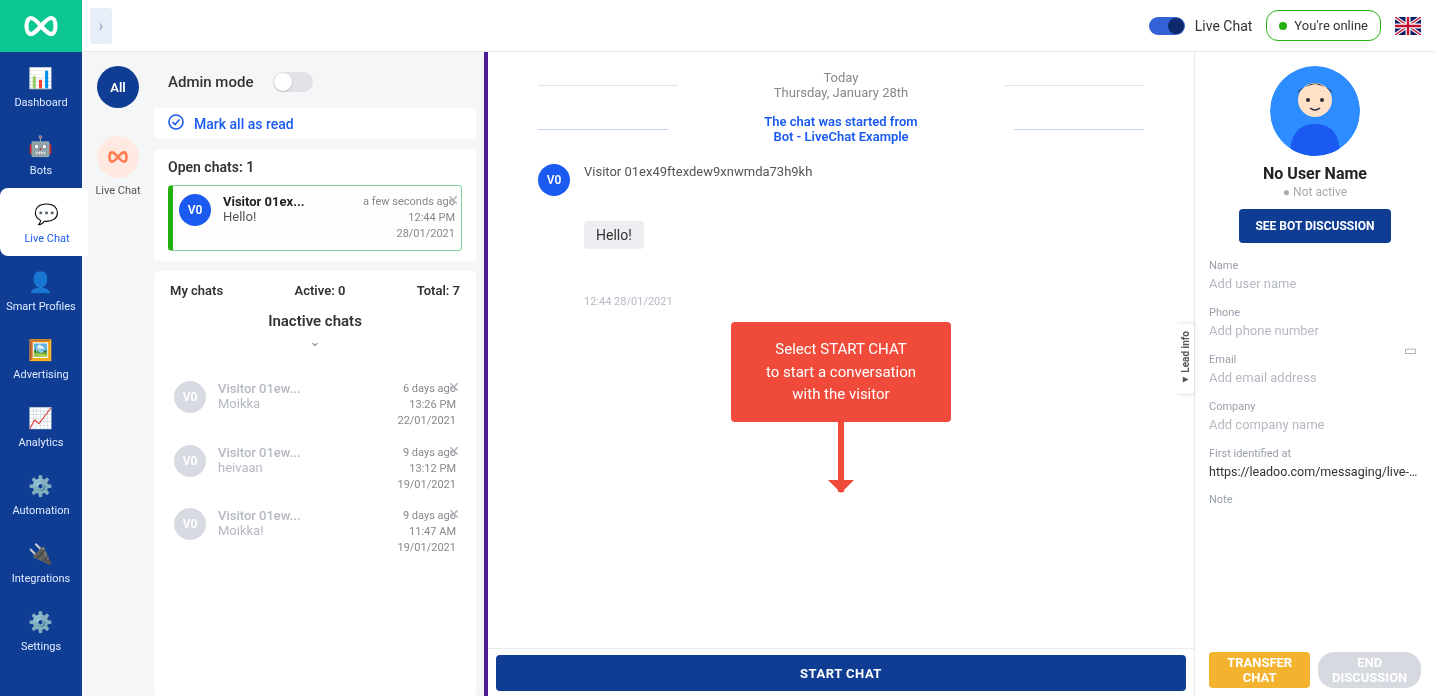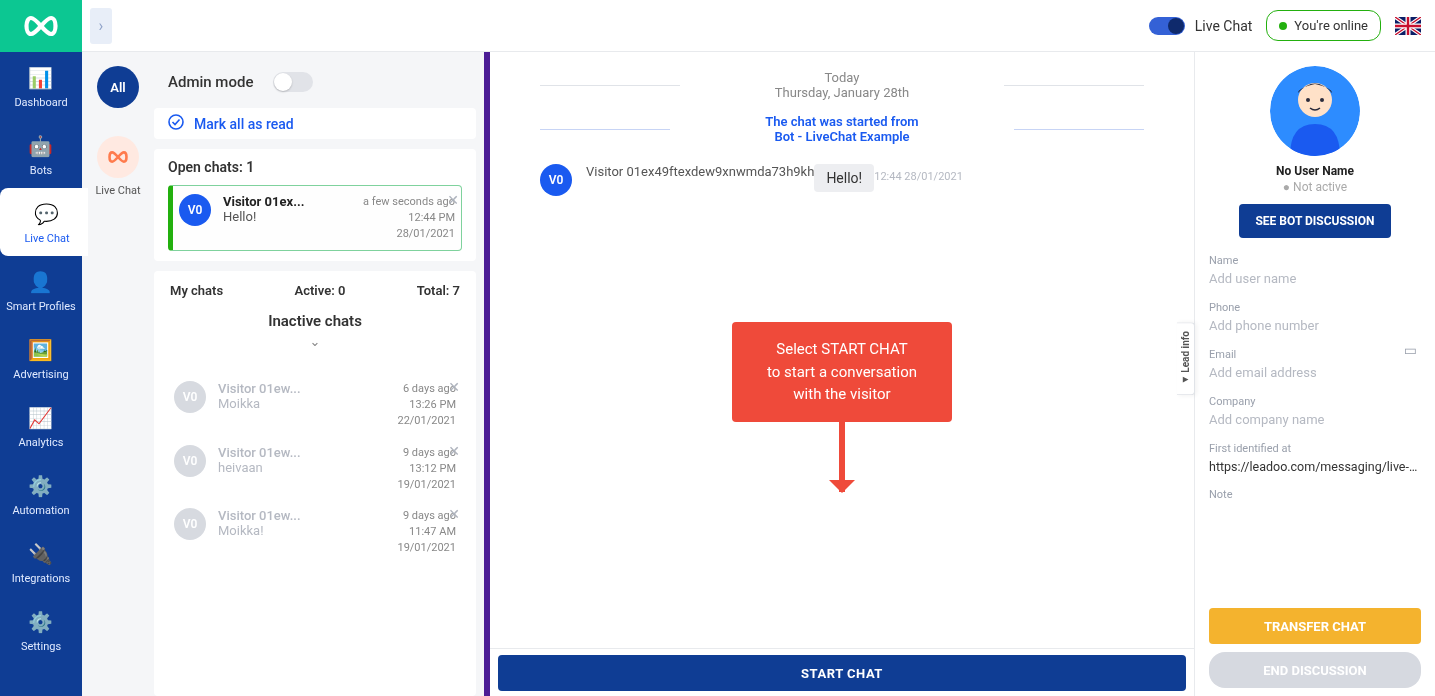--- a/index.html
+++ b/index.html
@@ -53,55 +53,55 @@
   .chat-item.inactive .chat-item-name { color: #b5b9c2; font-weight: 500; }
   .chat-item.inactive .chat-item-msg { color: #b5b9c2; }
   .chat-item-meta { text-align: right; font-size: 11px; color: #888; line-height: 1.45; }
   .chat-item-close { position: absolute; top: 6px; right: 2px; color: #aeb3bd; font-size: 14px; cursor:pointer; }
   
   .mychats-row { display: flex; justify-content: space-between; font-size: 13px; font-weight: 600; color: #333; padding: 2px 2px 10px 2px; }
   .inactive-title { text-align: center; font-size: 15px; font-weight: 600; color: #333; padding: 4px 0; cursor:pointer; }
   .inactive-chevron { text-align: center; color: #888; font-size: 13px; }
   
   
-  .conv { flex: 1; display: flex; flex-direction: column; background: #fff; border-left: 6px solid #4c1d95; border-right: 1px solid #e8eaed; }
+  .conv { flex: 1; display: flex; flex-direction: column; background: #fff; border-left: 4px solid #4c1d95; border-right: 1px solid #e8eaed; }
   .conv-body { flex: 1; padding: 14px 50px; display: flex; flex-direction: column; position: relative; }
   .day-sep { text-align: center; font-size: 13px; color: #888; padding: 4px 0; position:relative; }
   .day-sep .line { position:absolute; top:50%; width:140px; border-top:1px solid #e0e3e8; }
   .day-sep .line.l{left:0} .day-sep .line.r{right:0}
   .started { text-align: center; font-size: 13px; font-weight: 600; color: #1a5af0; padding: 10px 0; position:relative;}
   .started .line { position:absolute; top:50%; width:130px; border-top:1px solid #c7d4f5; }
   .started .line.l{left:0} .started .line.r{right:0}
   .msg-row { display: flex; gap: 14px; margin-top: 10px; }
   .msg-avatar { width: 32px; height: 32px; border-radius: 50%; background: #1a5af0; color: #fff; font-size: 12px; font-weight: 600; display: flex; align-items: center; justify-content: center; flex-shrink:0; }
-  .msg-body { display: flex; flex-direction: row; }
+  .msg-body { display: flex; flex-direction: column; gap: 40px; }
   .msg-from { font-size: 13px; color: #555; margin-bottom: 2px; }
   .msg-bubble { background: #edeef1; padding: 6px 12px; border-radius: 4px; font-size: 14px; color: #333; align-self: flex-start; }
   .msg-time { font-size: 11px; color: #b5b9c2; margin-top: 6px; }
   
   .tooltip { position: absolute; top: 270px; left: 50%; transform: translateX(-50%); background: #ef4a3a; color: #fff; padding: 16px 22px; border-radius: 4px; text-align: center; font-size: 15px; line-height: 1.5; width: 220px; }
   .arrow { position: absolute; top: 370px; left: 50%; transform: translateX(-50%); width: 6px; height: 70px; background: #ef4a3a; }
   .arrow::after { content:''; position:absolute; bottom:-14px; left:-10px; border:13px solid transparent; border-top-color:#ef4a3a; }
   
   .conv-actions { height: 48px; border-top: 1px solid #e8eaed; padding: 6px 8px; }
   .start-btn { width: 100%; height: 36px; background: #0f3d94; color: #fff; border: none; border-radius: 4px; font-size: 13px; font-weight: 700; letter-spacing: .5px; cursor: pointer; }
   
   
   .right-panel { width: 240px; background: #fff; display: flex; flex-direction: column; padding: 14px 14px 8px 14px; position: relative; flex-shrink:0;}
   .user-avatar { width: 90px; height: 90px; border-radius: 50%; margin: 0 auto 8px; overflow:hidden; }
-  .user-name { text-align: center; font-size: 12px; font-weight: 700; color: #222; }
+  .user-name { text-align: center; font-size: 16px; font-weight: 700; color: #222; }
   .user-status { text-align: center; font-size: 12px; color: #aaa; margin: 2px 0 10px; }
   .bot-btn { display: block; margin: 0 auto 6px; background: #0f3d94; color: #fff; border: none; border-radius: 4px; padding: 10px 16px; font-size: 12px; font-weight: 700; cursor: pointer; }
   .field-label { font-size: 11px; color: #9aa0ac; margin-top: 10px; }
   .field-input { width: 100%; border: none; border-bottom: 1px solid transparent; padding: 4px 0; font-size: 13px; color: #333; outline: none; }
   .field-input::placeholder { color: #b5b9c2; }
   .field-static { font-size: 12.5px; color: #333; padding: 4px 0; white-space: nowrap; overflow: hidden; text-overflow: ellipsis; }
   .card-icon { position:absolute; right:18px; top:290px; color:#9aa0ac; font-size:14px; }
   
-  .right-actions { margin-top: auto; display: flex; flex-direction: column; gap: 8px; }
+  .right-actions { margin-top: auto; display: flex; gap: 8px; }
   .transfer-btn { background: #f4b32e; color: #fff; border: none; border-radius: 4px; height: 36px; font-size: 13px; font-weight: 700; cursor: pointer; }
   .end-btn { background: #d6d9e0; color: #fff; border: none; border-radius: 16px; height: 36px; font-size: 13px; font-weight: 700; cursor: pointer; }
   
   .lead-tab { position: absolute; left: -18px; top: 270px; background: #fff; border: 1px solid #e0e3e8; border-right: none; border-radius: 4px 0 0 4px; padding: 8px 3px; font-size: 10px; font-weight:700; color: #555; writing-mode: vertical-rl; transform: rotate(180deg); cursor:pointer; box-shadow:-2px 0 4px rgba(0,0,0,.05); }
 </style>
 </head>
 <body>
 
 <div class="sidebar">
   <div class="logo">

